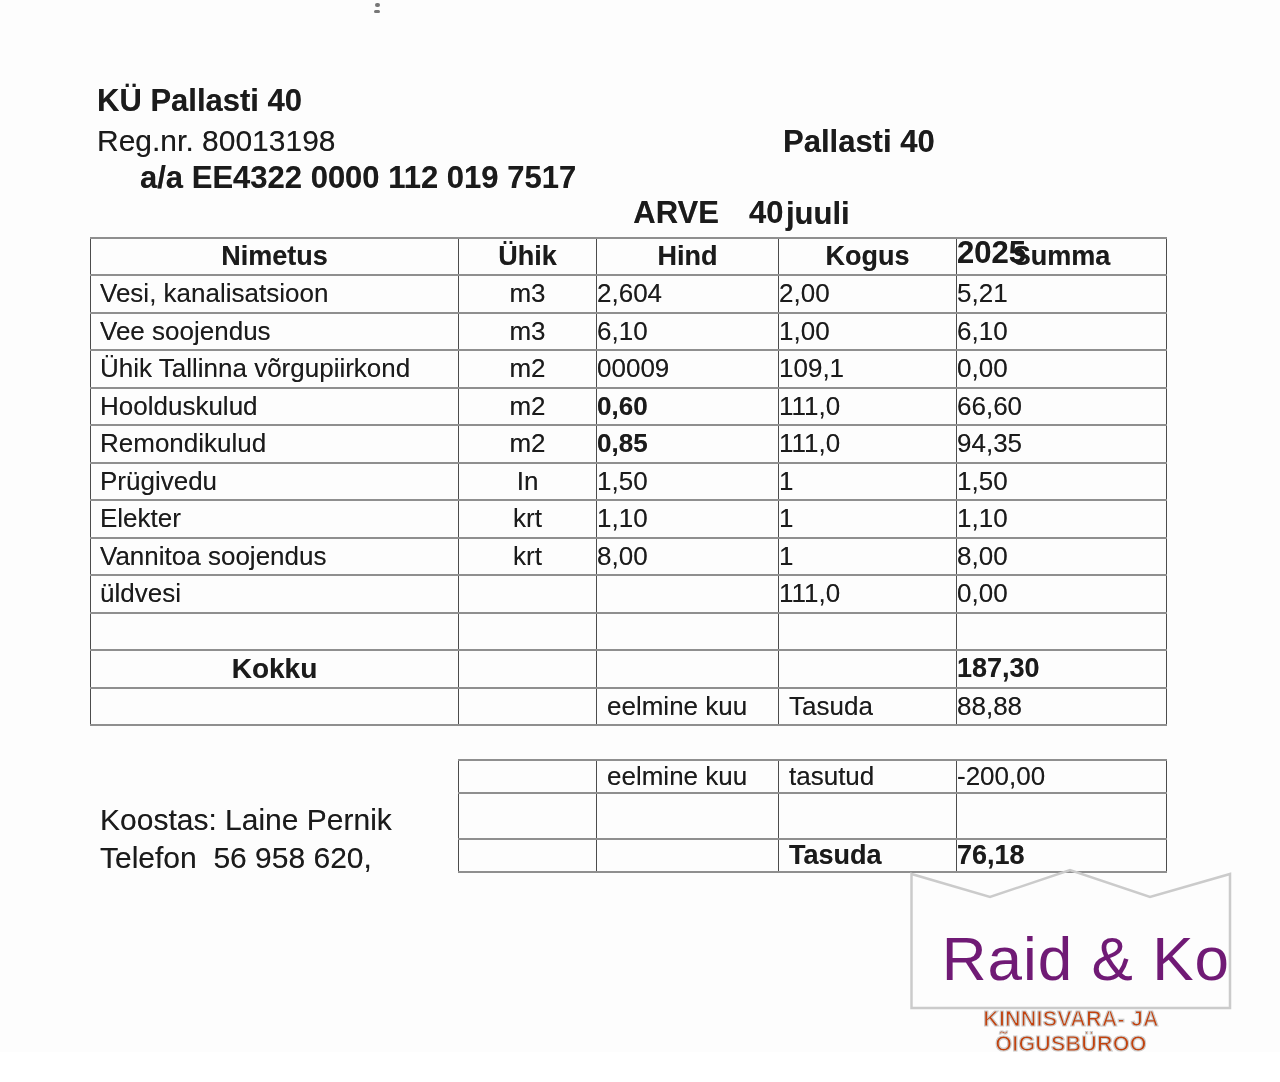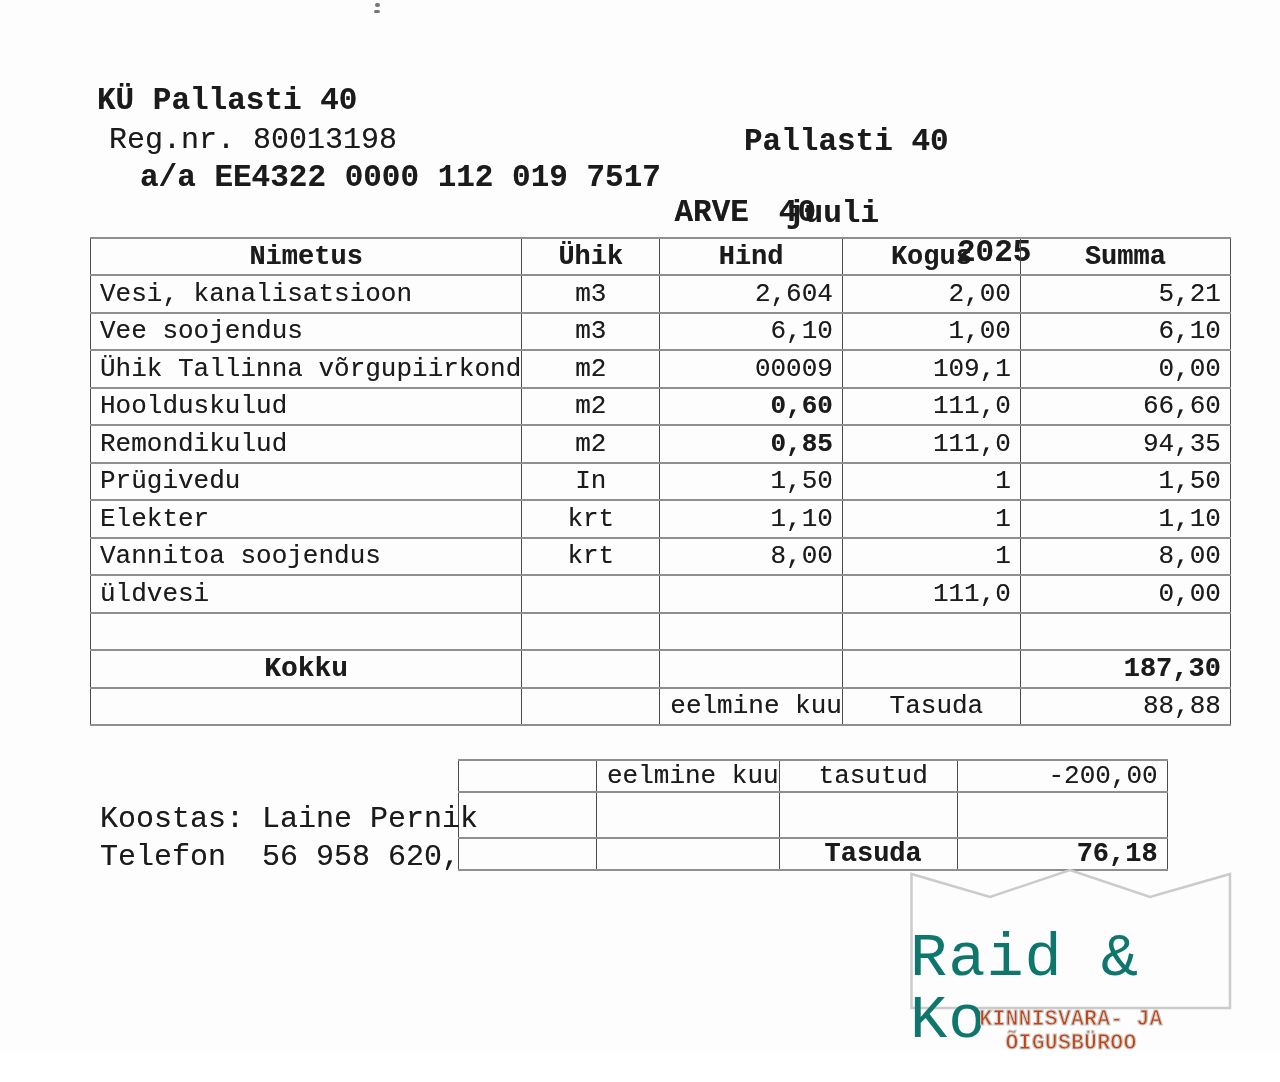--- a/index.html
+++ b/index.html
@@ -2,34 +2,34 @@
 <html><head>
 <meta charset="utf-8">
 <style>
   html, body { margin: 0; padding: 0; background: #ffffff; }
   .page {
     position: relative;
     width: 1280px;
     height: 1052px;
     background: #fdfdfd;
     overflow: hidden;
-    font-family: Liberation Mono, monospace;
+    font-family: Liberation Sans, sans-serif;
     color: #1b1b1b;
   }
   .abs { position: absolute; }
   .doc-text { text-shadow: 0 0 0.6px rgba(25,25,25,0.55); white-space: pre; line-height: 1.1; }
   .b { font-weight: bold; }
 
   
   .org       { left: 97px;  top: 84px;  font-size: 31px; font-weight: bold; }
-  .reg       { left: 97px;  top: 124px; font-size: 30px; margin-left: 12px; }
+  .reg       { left: 97px;  top: 124px; font-size: 30px; }
   .account   { left: 97px;  top: 161px; font-size: 31px; font-weight: bold; margin-left: 43px; }
   .invoice   { left: 600px; top: 162px; font-size: 31px; font-weight: bold; }
   .invoice .num { margin-left: 30px; }
-  .building  { left: 744px; top: 125px; font-size: 31px; font-weight: bold; }
+  .building  { left: 783px; top: 125px; font-size: 31px; font-weight: bold; }
   .month     { left: 786px; top: 197px; font-size: 31px; font-weight: bold; }
   .year      { left: 957px; top: 196px; font-size: 31px; font-weight: bold; margin-top: 40px; }
 
   
   .speck { background: #5f5f5f; border-radius: 2px; opacity: 0.85; }
 
   
   table { position: absolute; border-collapse: collapse; table-layout: fixed; }
   td, th {
     border-left: 1.5px solid #4c4c4c;
@@ -44,34 +44,34 @@
     text-shadow: 0 0 0.6px rgba(25,25,25,0.5);
     vertical-align: middle;
   }
   th { font-size: 27px; text-align: center; font-weight: bold; }
   .main-table { left: 90px; top: 237px; }
   .main-table thead tr { height: 37px; }
   .main-table tbody tr { height: 37.5px; }
   .mini-table { left: 458px; top: 759px; }
   .cell-name { text-align: left;  padding-left: 9px; }
   .cell-unit { text-align: center; }
-  .cell-num  { text-align: right; padding-right: 9px; }
-  .cell-left { text-align: center;  padding-left: 10px; }
+  .cell-num  { padding-right: 9px; }
+  .cell-left { text-align: left;  padding-left: 10px; }
   .kokku-cell { text-align: center; font-weight: bold; font-size: 28px; }
   .total-cell { font-weight: bold; font-size: 27px; }
 
   
   .prepared { left: 100px; top: 803px; font-size: 30px; }
   .phone    { left: 100px; top: 841px; font-size: 30px; }
 
   
   .wm { left: 910px; top: 868px; width: 322px; height: 175px; pointer-events: none; }
   .wm-name {
     position: absolute; left: 0; top: 60px; width: 320px;
-    text-align: left; font-size: 62px; color: #0f766e; line-height: 1;
+    text-align: right; font-size: 62px; color: #701a75; line-height: 1;
     letter-spacing: 1px;
   }
   .wm-tagline {
     position: absolute; left: -2px; top: 139px; width: 326px;
     text-align: center; font-size: 21.5px; font-weight: bold;
     letter-spacing: 0.2px;
     color: #c2410c;
     -webkit-text-stroke: 1.2px #cccccc;
   }
 </style>

